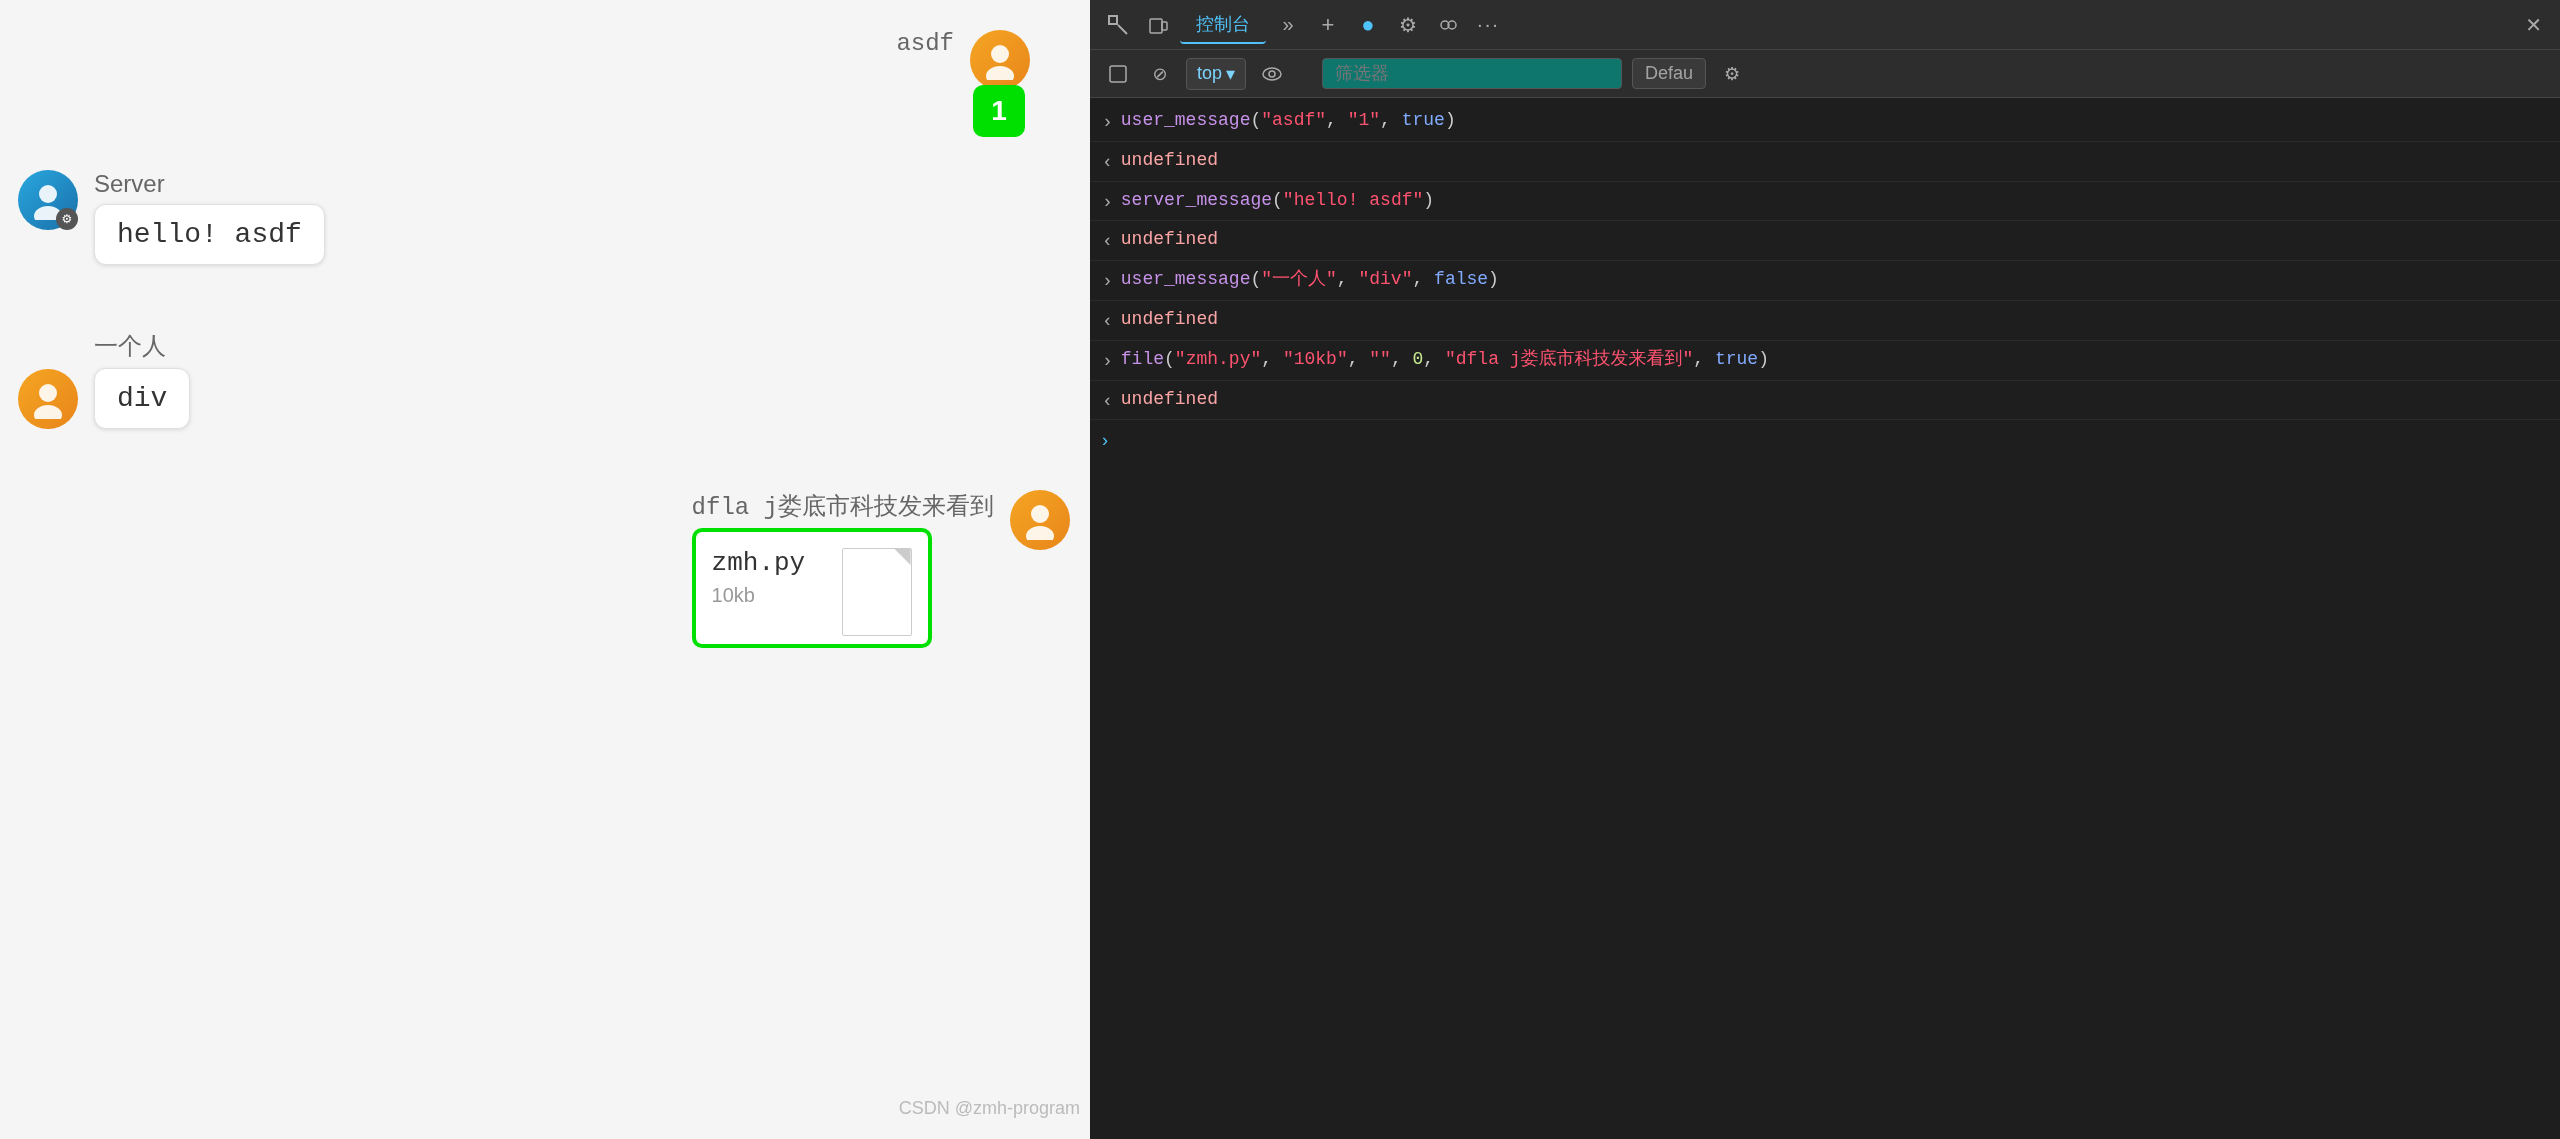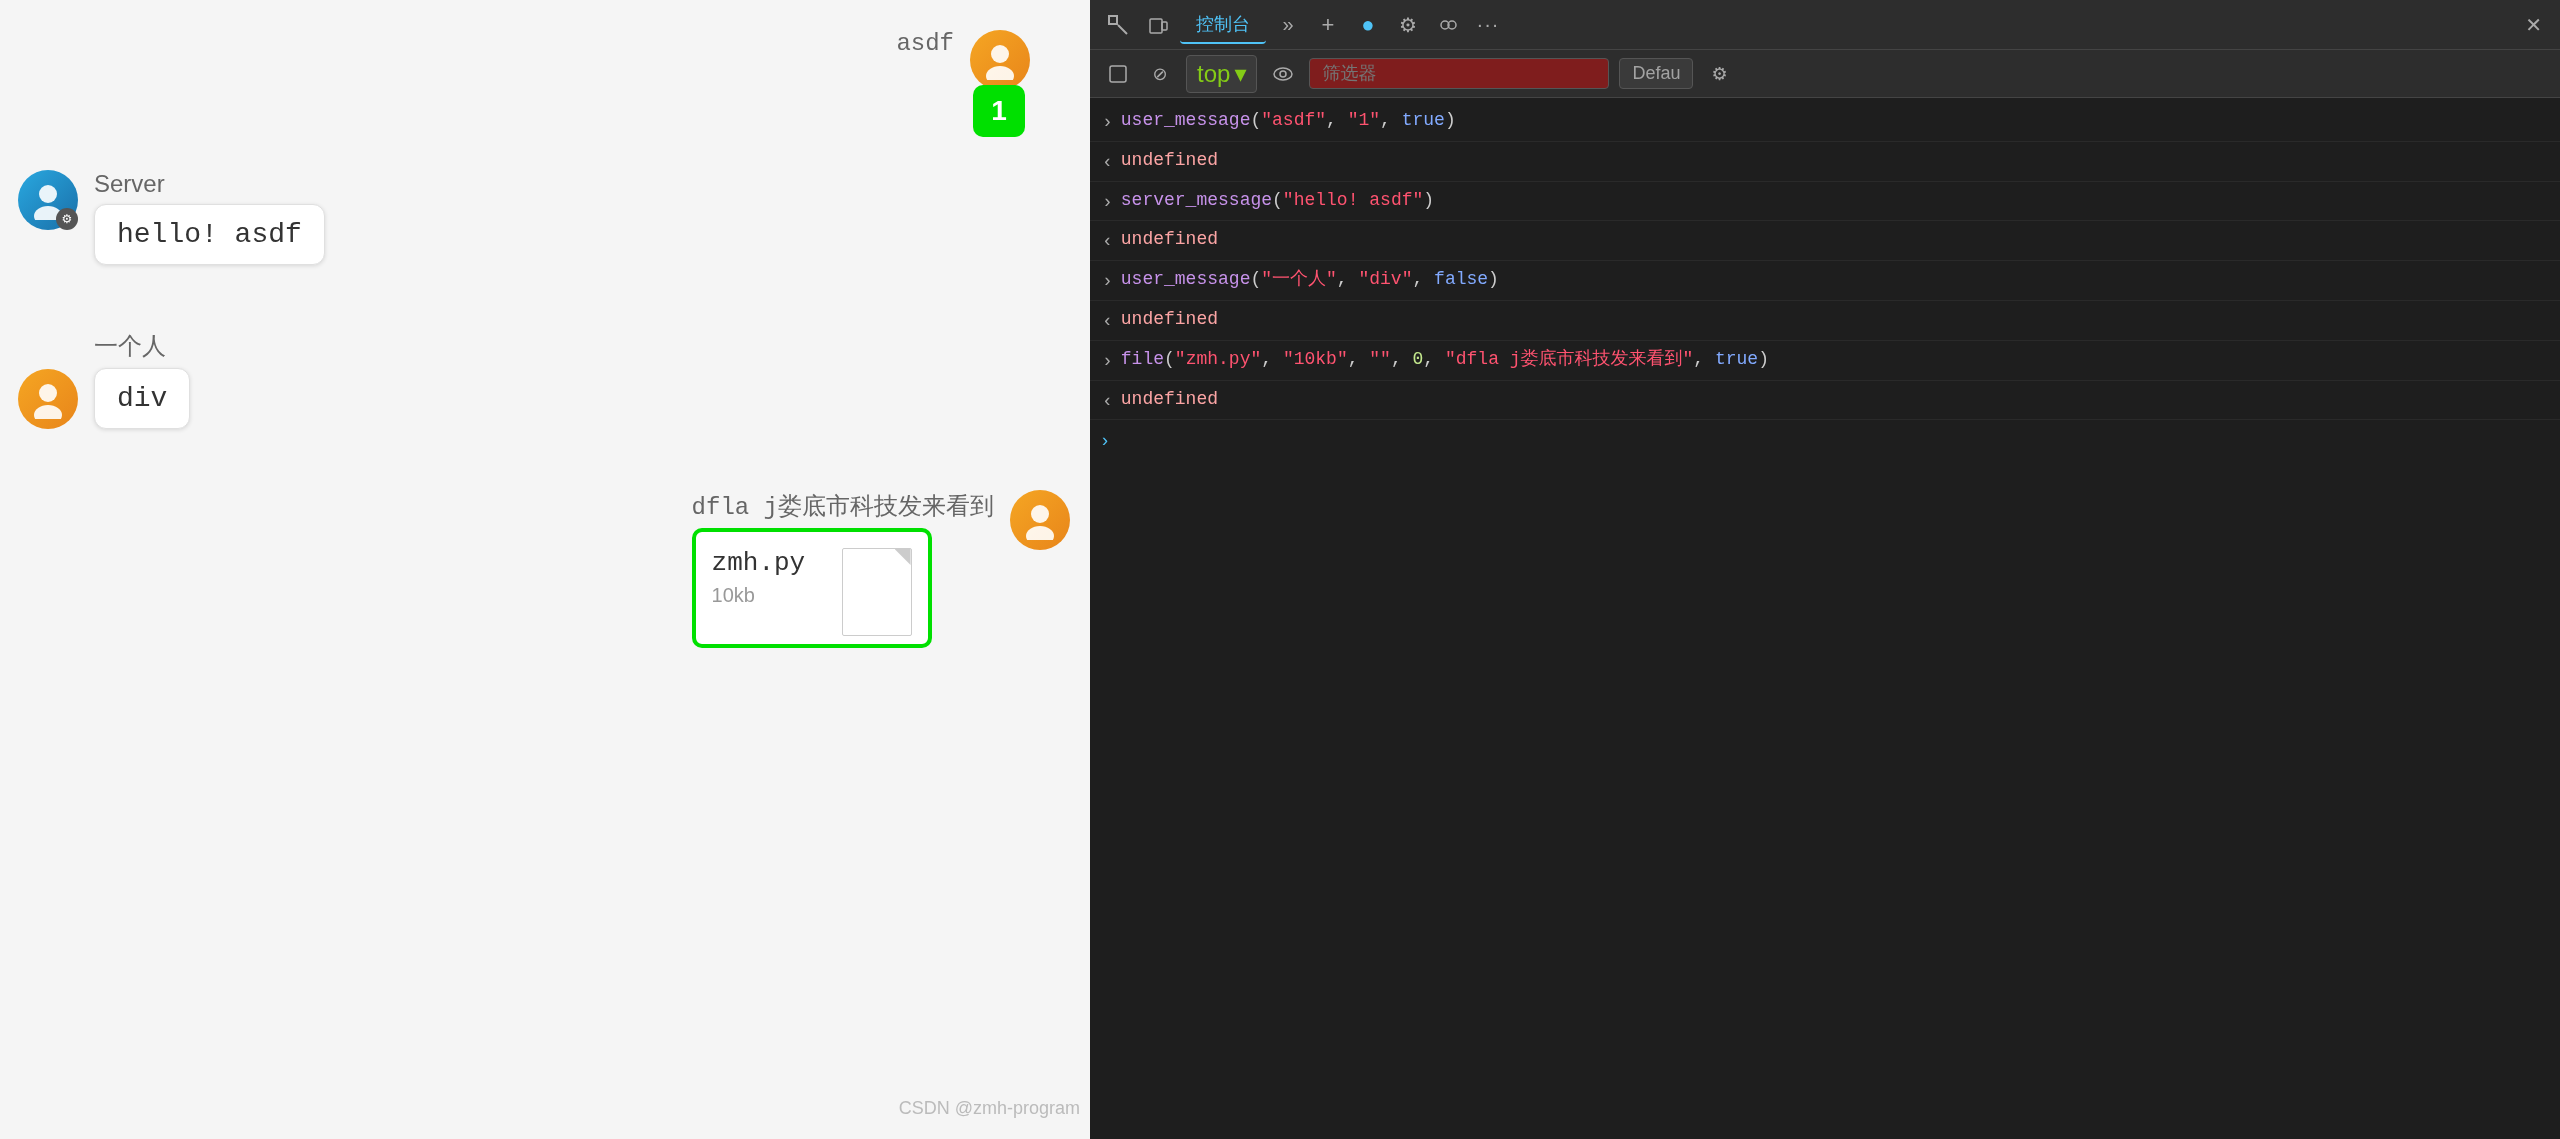--- a/index.html
+++ b/index.html
@@ -286,35 +286,36 @@
     }
 
     .console-dropdown {
       display: flex;
       align-items: center;
       gap: 4px;
       background: #3a3a3a;
       border: 1px solid #555;
       border-radius: 4px;
       padding: 4px 10px;
-      font-size: 24px;
-      color: #84cc16;
+      font-size: 18px;
+      color: #7dd3fc;
       cursor: pointer;
     }
 
     .filter-input {
       flex: 1;
       max-width: 300px;
-      background: #7f1d1d;
+      background: #0f766e;
       border: 1px solid #555;
       border-radius: 4px;
       padding: 4px 12px;
       font-size: 18px;
       color: #ccc;
       outline: none;
+      margin-left: 24px;
     }
 
     .default-label {
       font-size: 18px;
       color: #a3a3a3;
       background: #3a3a3a;
       border: 1px solid #555;
       border-radius: 4px;
       padding: 4px 12px;
     }

